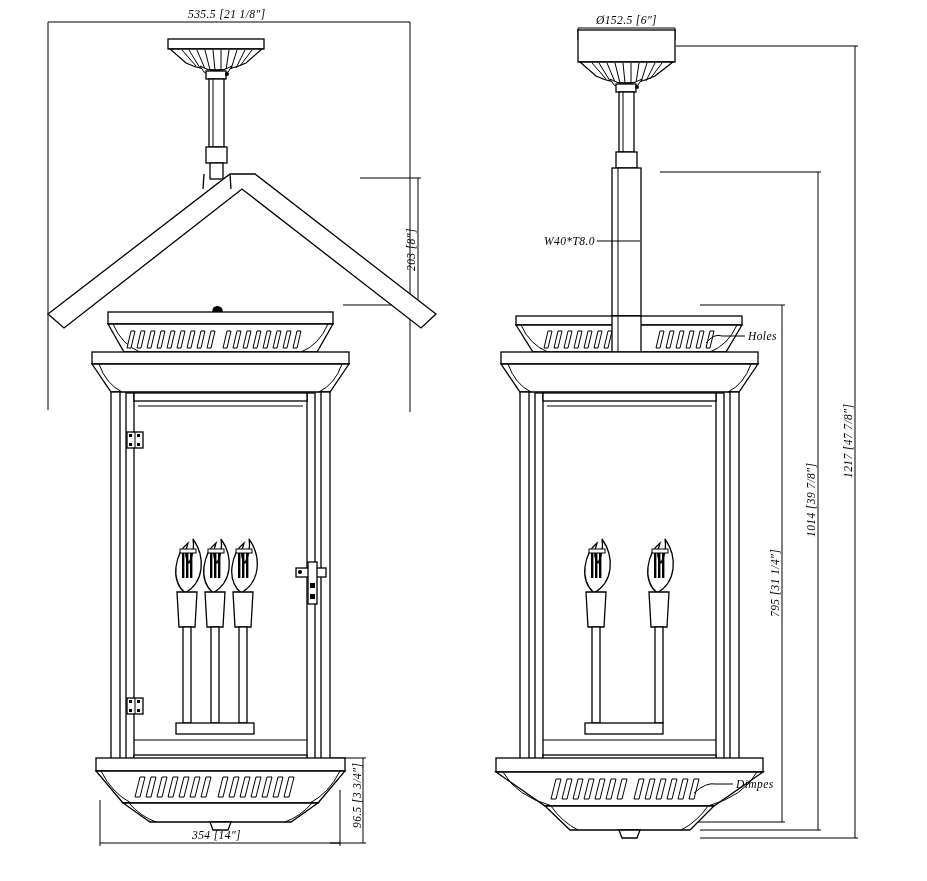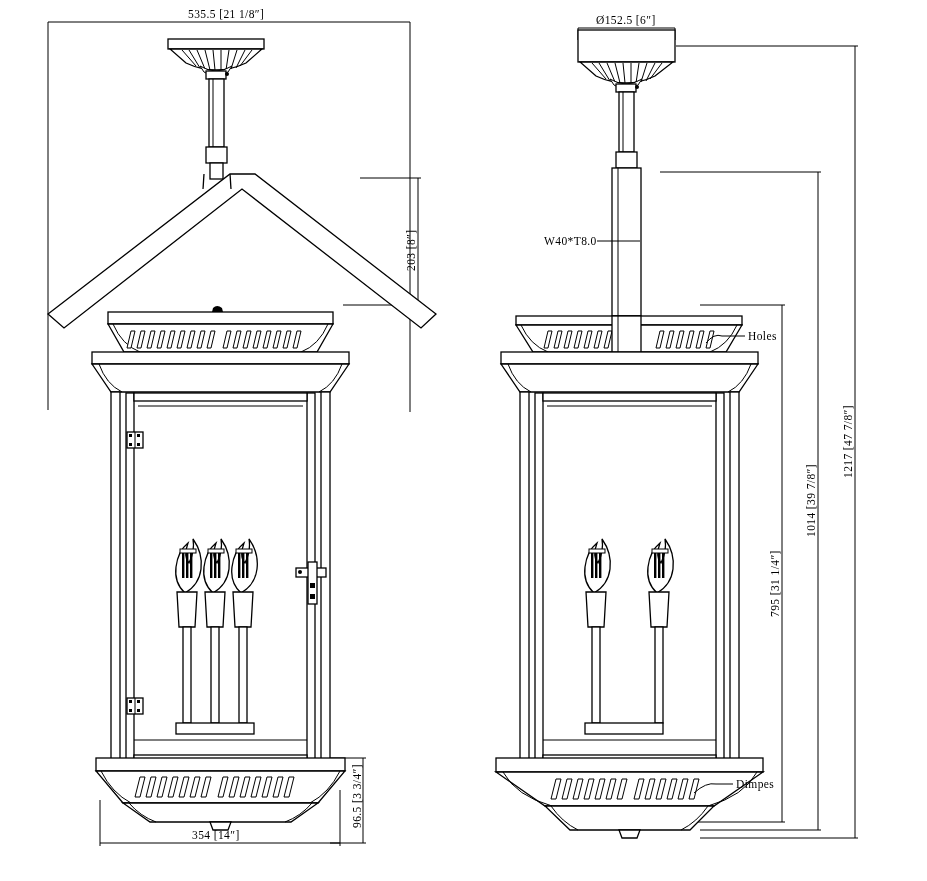--- a/index.html
+++ b/index.html
@@ -3,21 +3,21 @@
 <meta charset="utf-8">
 <title>Lantern Technical Drawing</title>
 <style>
   html,body{margin:0;padding:0;background:#ffffff;}
   body{
     width:927px;height:881px;
     font-family:"Liberation Serif", serif;
     color:#000;
     overflow:hidden;
   }
-  #sheet{position:relative;width:927px;height:881px;background:#fff;}
+  #sheet{position:relative;width:927px;height:881px;background:#fff;font-style:italic;}
   #sheet svg{display:block;}
 
   
   .dimtext{
     font-family:"Liberation Serif", serif;
     font-size:11.5px;
     letter-spacing:0.4px;
     fill:#000;
     white-space:pre;
   }

